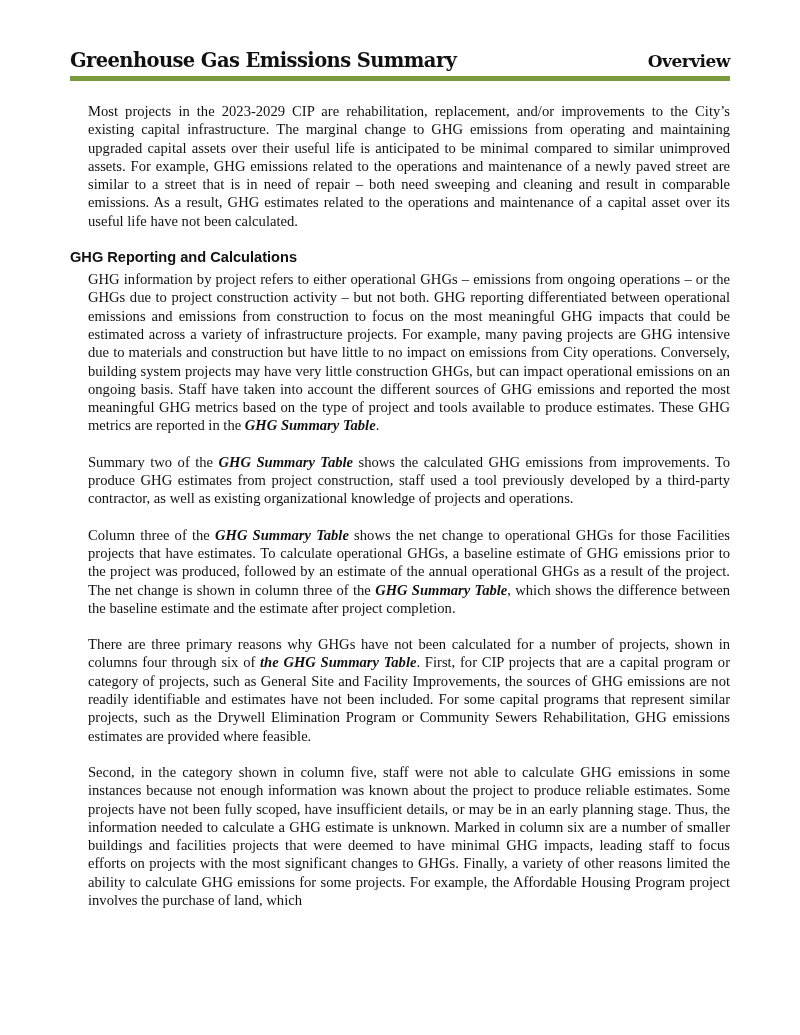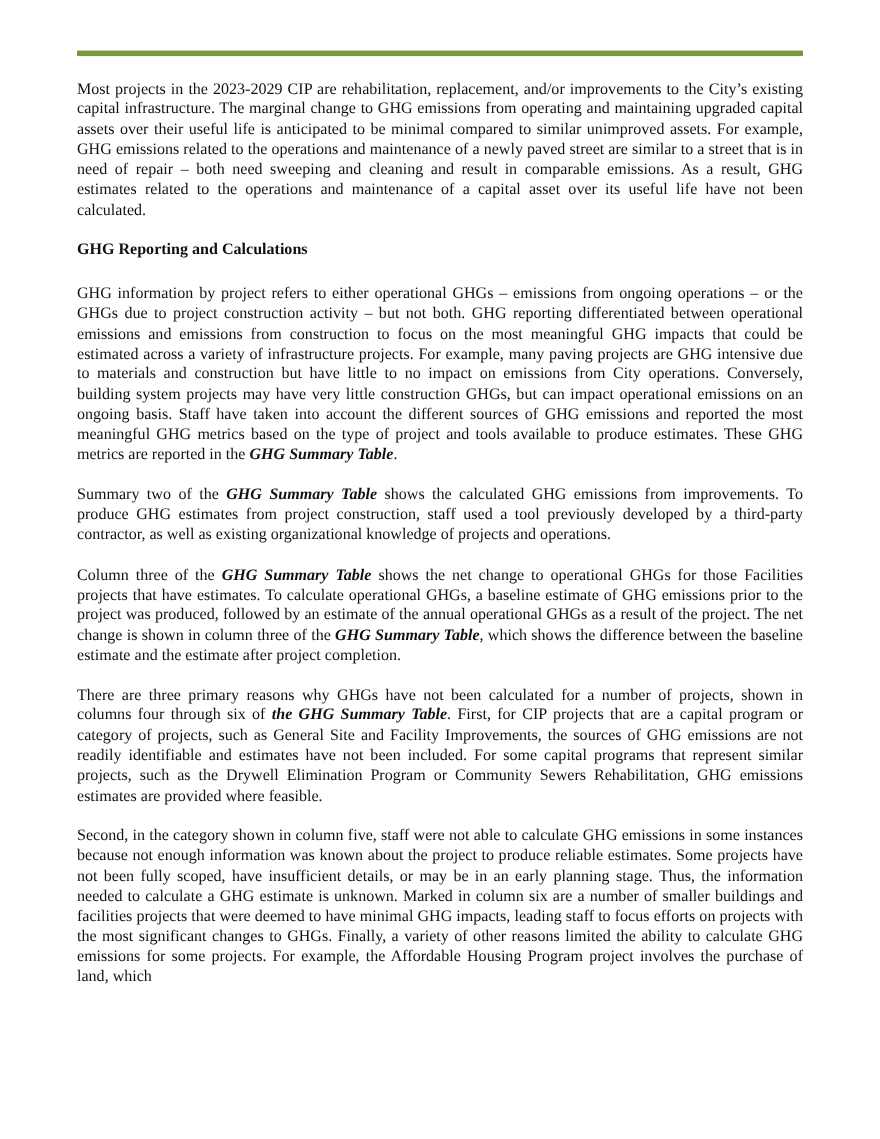--- a/index.html
+++ b/index.html
@@ -47,27 +47,27 @@
       margin-top: 2px;
     }
     .body-text {
       margin-top: 21px;
       font-family: "Liberation Serif", "DejaVu Serif", serif;
       font-size: 14.6px;
       line-height: 18.3px;
       text-align: justify;
     }
     .body-text p {
-      margin: 0 0 18px 0;
+      margin: 0 0 18px 18px;
     }
     .body-text h2 {
-      font-family: Liberation Serif, serif;
+      font-family: Liberation Sans, sans-serif;
       font-weight: bold;
       font-size: 14.6px;
-      margin: 0 0 22px 0;
+      margin: 0 0 4px 0;
       line-height: 18px;
     }
     .body-text em {
       font-style: italic;
       font-weight: bold;
     }
     .page-number {
       position: absolute;
       top: 988px;
       left: 0;
@@ -76,20 +76,24 @@
       font-family: "Liberation Sans", "DejaVu Sans", sans-serif;
       font-size: 10px;
       color: #222222;
       padding-left: 36px;
     }
   </style>
 </head>
 <body>
 
 <div class="page">
+  <div class="header">
+    <span class="header-title">Greenhouse Gas Emissions Summary</span>
+    <span class="header-section">Overview</span>
+  </div>
   <div class="rule"></div>
 
   <div class="body-text">
     <p>Most projects in the 2023-2029 CIP are rehabilitation, replacement, and/or improvements to the City’s existing capital infrastructure. The marginal change to GHG emissions from operating and maintaining upgraded capital assets over their useful life is anticipated to be minimal compared to similar unimproved assets. For example, GHG emissions related to the operations and maintenance of a newly paved street are similar to a street that is in need of repair – both need sweeping and cleaning and result in comparable emissions. As a result, GHG estimates related to the operations and maintenance of a capital asset over its useful life have not been calculated.</p>
 
     <h2>GHG Reporting and Calculations</h2>
 
     <p><span>GHG information by project refers to either operational GHGs – emissions from ongoing operations – or the GHGs due to project construction activity – but not both. GHG reporting differentiated between operational emissions and emissions from construction to focus on the most meaningful GHG impacts that could be estimated across a variety of infrastructure projects. For example, many paving projects are GHG intensive due to materials and construction but have little to no impact on emissions from City operations. Conversely, building system projects may have very little construction GHGs, but can impact operational emissions on an ongoing basis. Staff have taken into account the different sources of GHG emissions and reported the most meaningful GHG metrics based on the type of project and tools available to produce estimates. These GHG metrics are reported in the </span><em>GHG Summary Table</em><span>.</span></p>
 
     <p><span>Summary two of the </span><em>GHG Summary Table</em><span> shows the calculated GHG emissions from improvements. To produce GHG estimates from project construction, staff used a tool previously developed by a third-party contractor, as well as existing organizational knowledge of projects and operations.</span></p>

